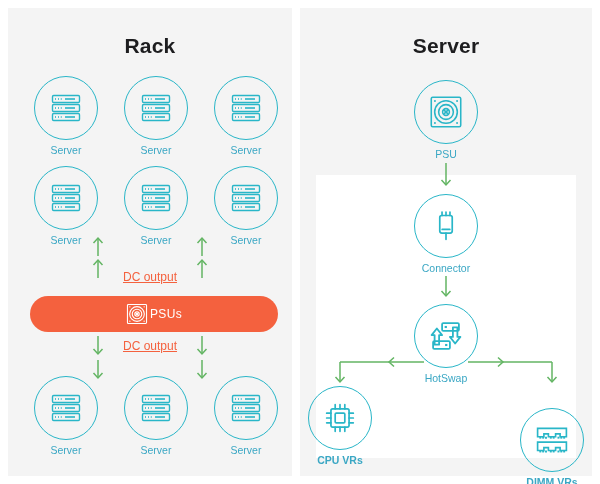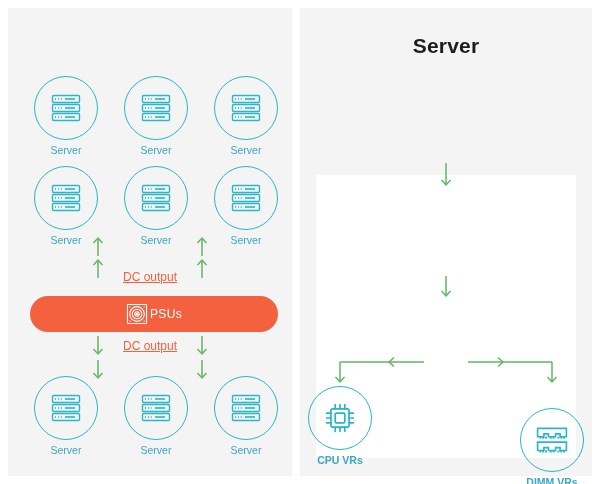--- a/index.html
+++ b/index.html
@@ -102,20 +102,21 @@
   }
   .svg-line{position:absolute;overflow:visible;}
 </style>
 </head>
 <body>
 
 <div class="stage">
 
   <div class="panel" id="panel-rack">
 
+    <div class="panel-title">Rack</div>
 
     <div class="node" style="left:24px; top:68px;">
       <div class="circle">
         <svg width="36" height="36" viewBox="0 0 36 36">
           <g fill="none" stroke="#29b6c8" stroke-width="1.4">
             <rect x="4.5" y="5.5" width="27" height="7" rx="1.2"></rect>
             <rect x="4.5" y="14.5" width="27" height="7" rx="1.2"></rect>
             <rect x="4.5" y="23.5" width="27" height="7" rx="1.2"></rect>
             <line x1="17" y1="9" x2="27" y2="9" stroke-width="1.6"></line>
             <line x1="17" y1="18" x2="27" y2="18" stroke-width="1.6"></line>
@@ -384,36 +385,85 @@
     </div>
 
   </div>
 
   <div class="panel" id="panel-server">
 
     <div class="panel-title">Server</div>
 
     <div id="server-inner-card"></div>
 
+    <div class="node" style="left:112px; top:72px;">
+      <div class="circle">
+        <svg width="34" height="34" viewBox="0 0 24 24">
+          <g fill="none" stroke="#29b6c8" stroke-width="1.1">
+            <rect x="1.6" y="1.6" width="20.8" height="20.8" rx="1"></rect>
+            <circle cx="12" cy="12" r="8"></circle>
+            <circle cx="12" cy="12" r="5.2"></circle>
+            <circle cx="12" cy="12" r="2.4"></circle>
+            <line x1="10.3" y1="10.3" x2="13.7" y2="13.7"></line>
+            <line x1="13.7" y1="10.3" x2="10.3" y2="13.7"></line>
+            <circle cx="4.2" cy="4.2" r="0.7" fill="#29b6c8" stroke="none"></circle>
+            <circle cx="19.8" cy="4.2" r="0.7" fill="#29b6c8" stroke="none"></circle>
+            <circle cx="4.2" cy="19.8" r="0.7" fill="#29b6c8" stroke="none"></circle>
+            <circle cx="19.8" cy="19.8" r="0.7" fill="#29b6c8" stroke="none"></circle>
+          </g>
+        </svg>
+      </div>
+      <div class="caption">PSU</div>
+    </div>
 
     <svg class="svg-line" style="left:0; top:155px;" width="292" height="32">
       <g stroke="#63b563" stroke-width="1.5" fill="none">
         <line x1="146" y1="0" x2="146" y2="22"></line>
         <polyline points="141.5,17 146,22 150.5,17"></polyline>
       </g>
     </svg>
 
+    <div class="node" style="left:112px; top:186px;">
+      <div class="circle">
+        <svg width="34" height="34" viewBox="0 0 24 24">
+          <g fill="none" stroke="#29b6c8" stroke-width="1.2" stroke-linecap="round">
+            <rect x="7.6" y="4.6" width="8.8" height="12.4" rx="1.4"></rect>
+            <line x1="9.2" y1="2.2" x2="9.2" y2="4.6"></line>
+            <line x1="12" y1="2.2" x2="12" y2="4.6"></line>
+            <line x1="14.8" y1="2.2" x2="14.8" y2="4.6"></line>
+            <line x1="9.3" y1="14.4" x2="14.7" y2="14.4"></line>
+            <line x1="12" y1="17" x2="12" y2="21.4"></line>
+          </g>
+        </svg>
+      </div>
+      <div class="caption">Connector</div>
+    </div>
 
     <svg class="svg-line" style="left:0; top:268px;" width="292" height="30">
       <g stroke="#63b563" stroke-width="1.5" fill="none">
         <line x1="146" y1="0" x2="146" y2="20"></line>
         <polyline points="141.5,15 146,20 150.5,15"></polyline>
       </g>
     </svg>
 
+    <div class="node" style="left:112px; top:296px;">
+      <div class="circle">
+        <svg width="36" height="36" viewBox="0 0 24 24">
+          <g fill="none" stroke="#29b6c8" stroke-width="1.2" stroke-linejoin="round">
+            <rect x="9.4" y="3.4" width="11.2" height="5.2" rx="0.8"></rect>
+            <line x1="11.1" y1="6" x2="12.6" y2="6" stroke-width="1.4"></line>
+            <polygon points="16.6,6.2 19.6,6.2 19.6,12.6 21.6,12.6 18.1,17 14.6,12.6 16.6,12.6"></polygon>
+            <rect x="3.4" y="15.4" width="11.2" height="5.2" rx="0.8"></rect>
+            <line x1="11.4" y1="18" x2="12.9" y2="18" stroke-width="1.4"></line>
+            <polygon points="7.4,17.8 4.4,17.8 4.4,11.4 2.4,11.4 5.9,7 9.4,11.4 7.4,11.4"></polygon>
+          </g>
+        </svg>
+      </div>
+      <div class="caption">HotSwap</div>
+    </div>
 
     <svg class="svg-line" style="left:0; top:340px;" width="292" height="46">
       <g stroke="#63b563" stroke-width="1.5" fill="none">
 
         <line x1="40" y1="14" x2="124" y2="14"></line>
         <line x1="168" y1="14" x2="252" y2="14"></line>
 
         <polyline points="94,9.5 89,14 94,18.5"></polyline>
         <polyline points="198,9.5 203,14 198,18.5"></polyline>
 

